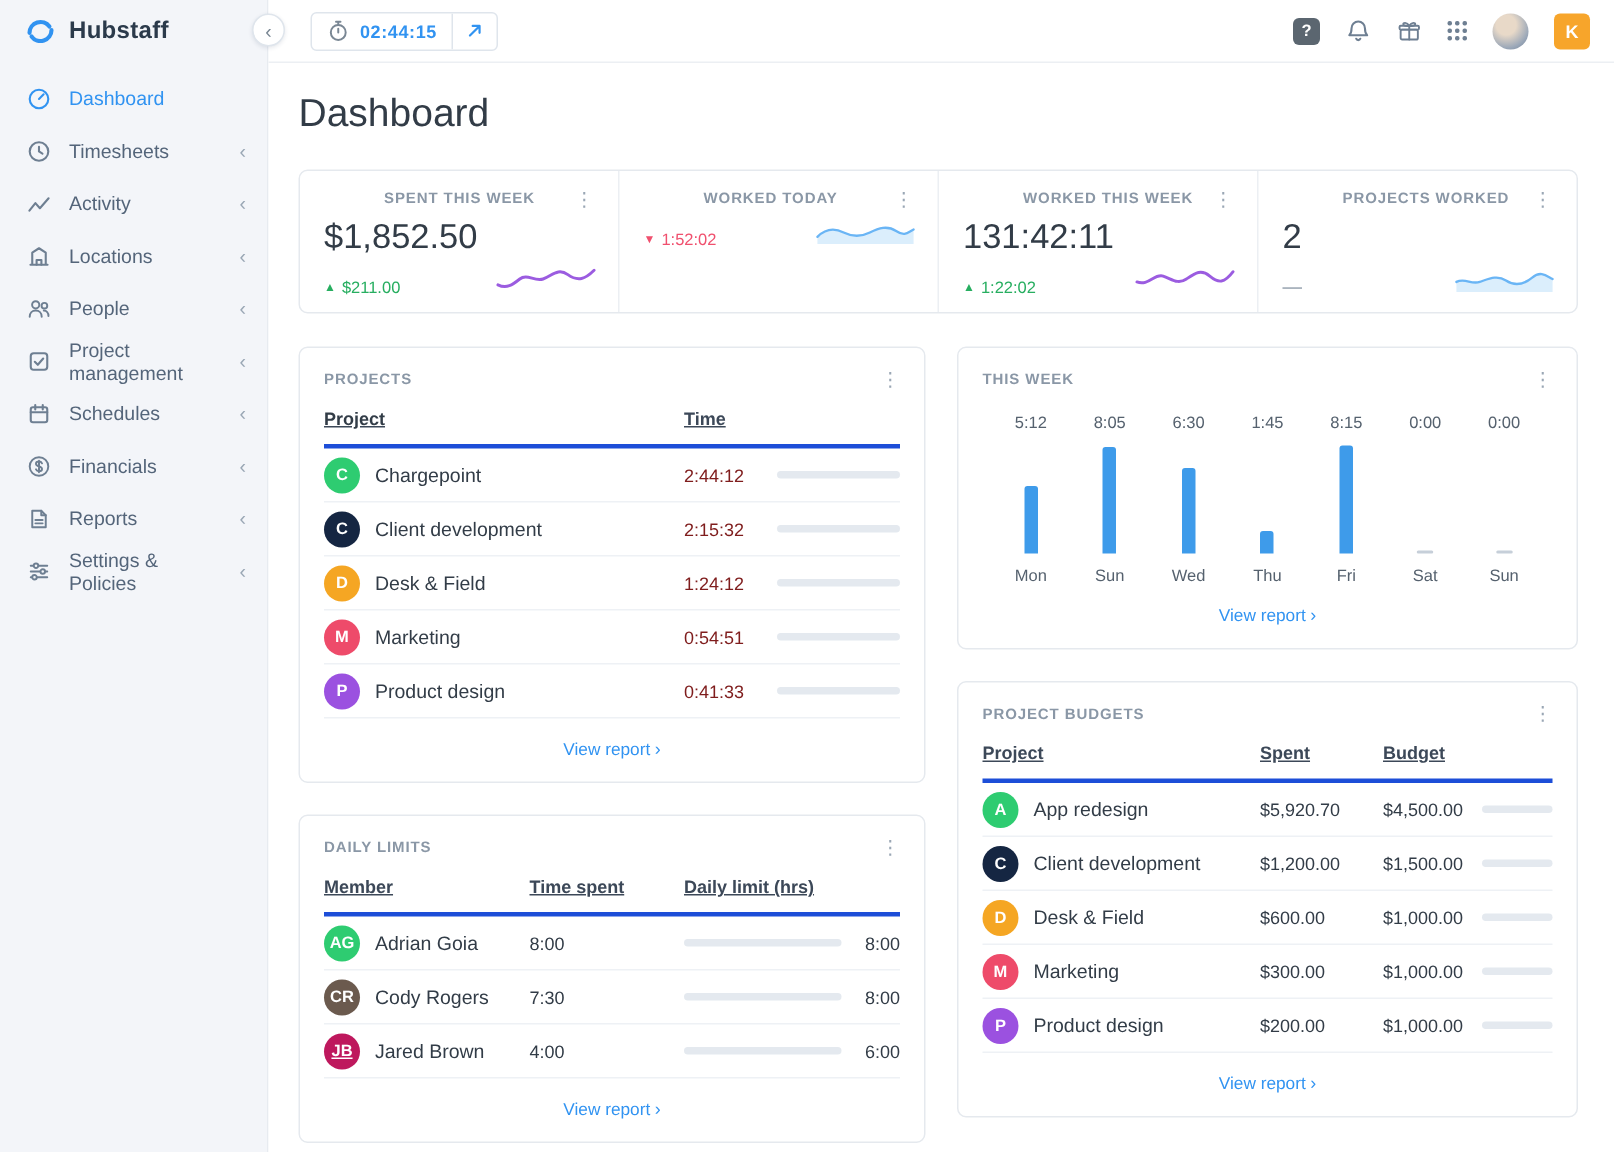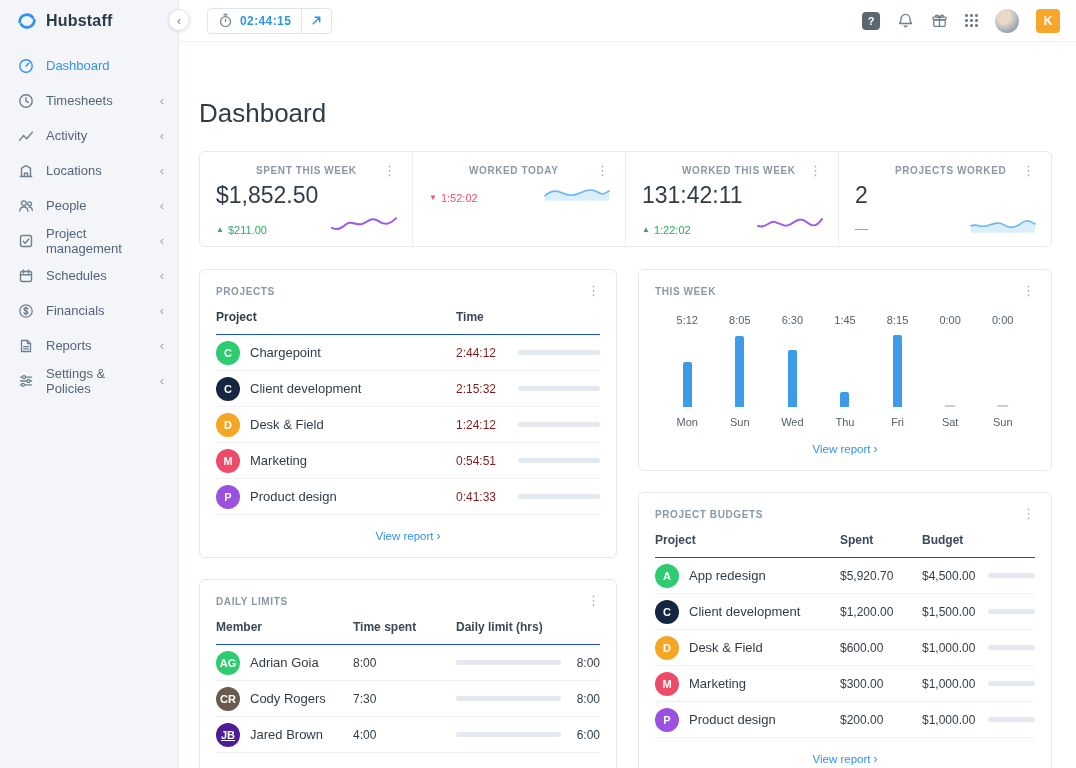--- a/index.html
+++ b/index.html
@@ -19,21 +19,21 @@
   .nav-item.active { color:#3193f1; }
   .nav-item.active .nav-icon { color:#3193f1; }
   .nav-chev { margin-left:auto; color:#9aa7b5; font-size:13px; line-height:1; }
 
   .collapse-btn { position:absolute; left:168px; top:9px; width:22px; height:22px; border-radius:50%;
                   background:#fff; border:1px solid #dfe5ec; box-shadow:0 1px 3px rgba(40,60,90,.12);
                   display:flex; align-items:center; justify-content:center; color:#7a8794; font-size:13px;
                   cursor:pointer; z-index:10; }
 
   
-  .main { flex:1; display:flex; flex-direction:column; background:#fff; min-width:0;gap:38px; }
+  .main { flex:1; display:flex; flex-direction:column; background:#fff; min-width:0; }
   .topbar { height:42px; flex-shrink:0; border-bottom:1px solid #eceff3; display:flex; align-items:center;
             padding:0 16px 0 28px; }
   .timer { display:flex; align-items:stretch; border:1px solid #dfe5ec; border-radius:4px; height:26px;
            overflow:hidden; cursor:pointer; background:#fff; }
   .timer-main { display:flex; align-items:center; gap:7px; padding:0 10px; }
   .timer-main svg { width:15px; height:15px; color:#7a8794; }
   .timer-time { font-size:12px; font-weight:700; color:#3193f1; letter-spacing:.4px; }
   .timer-open { border-left:1px solid #dfe5ec; padding:0 9px; display:flex; align-items:center; }
   .timer-open svg { width:11px; height:11px; color:#3193f1; }
 
@@ -71,21 +71,21 @@
 
   .grid2 { display:flex; gap:21px; margin-top:22px; align-items:flex-start; }
   .col-left { width:418px; flex-shrink:0; display:flex; flex-direction:column; gap:21px; }
   .col-right { flex:1; min-width:0; display:flex; flex-direction:column; gap:21px; }
 
   .card { background:#fff; border:1px solid #e5e9ee; border-radius:6px; }
   .card-head { display:flex; justify-content:space-between; align-items:flex-end; padding:14px 14px 11px 16px; }
   .card-title { font-size:10px; font-weight:700; letter-spacing:.6px; color:#8a97a6; }
   .tbl { padding:0 16px; }
   .thead { display:flex; align-items:center; font-size:12px; font-weight:700; color:#3c4858;
-           padding:2px 0 10px; border-bottom:1px solid #1d4ed8; }
+           padding:2px 0 10px; border-bottom:3px solid #1d4ed8;text-decoration:underline; }
   .trow { display:flex; align-items:center; height:36px; border-bottom:1px solid #eef1f5; }
   .avatar24 { width:24px; height:24px; border-radius:50%; color:#fff; font-size:11px; font-weight:700;
               display:flex; align-items:center; justify-content:center; flex-shrink:0; }
   .bar { height:5px; background:#e4e9ef; border-radius:3px; overflow:hidden; }
   .bar-fill { height:100%; background:#3e9bea; border-radius:3px; }
   .card-foot { padding:11px 0 13px; text-align:center; }
   .view-report { color:#3193f1; font-size:11.5px; cursor:pointer; }
   .view-report .vchev { font-size:12px; margin-left:3px; }
 
   
@@ -459,21 +459,21 @@
                 <span class="dl-member">
                     <span class="avatar24" style="background: rgb(107, 90, 78);">CR</span>
                     <span>Cody Rogers</span>
                   </span>
                 <span class="dl-spent">7:30</span>
                 <span class="bar dl-bar"><span class="bar-fill" style="width: 94%;"></span></span>
                 <span class="dl-limit">8:00</span>
               </div>
               <div class="trow">
                 <span class="dl-member">
-                    <span class="avatar24" style="background: #4c1d95; text-decoration: underline;">JB</span>
+                    <span class="avatar24" style="background: #be185d; text-decoration: underline;">JB</span>
                     <span>Jared Brown</span>
                   </span>
                 <span class="dl-spent">4:00</span>
                 <span class="bar dl-bar"><span class="bar-fill" style="width: 67%;"></span></span>
                 <span class="dl-limit">6:00</span>
               </div>
             </div>
             <div class="card-foot">
               <span class="view-report"><span>View report</span><span class="vchev">›</span></span>
             </div>

